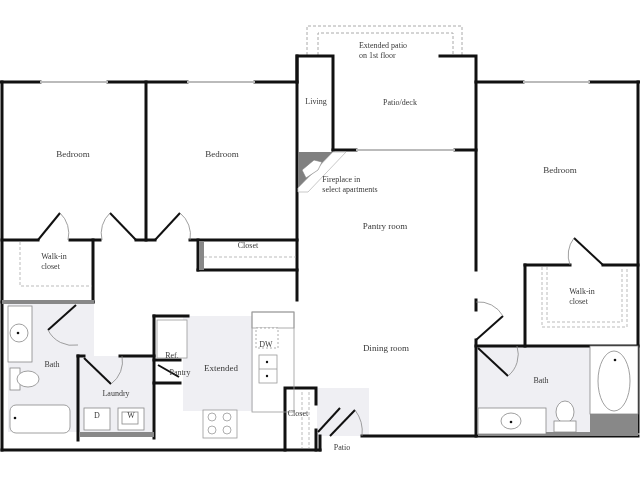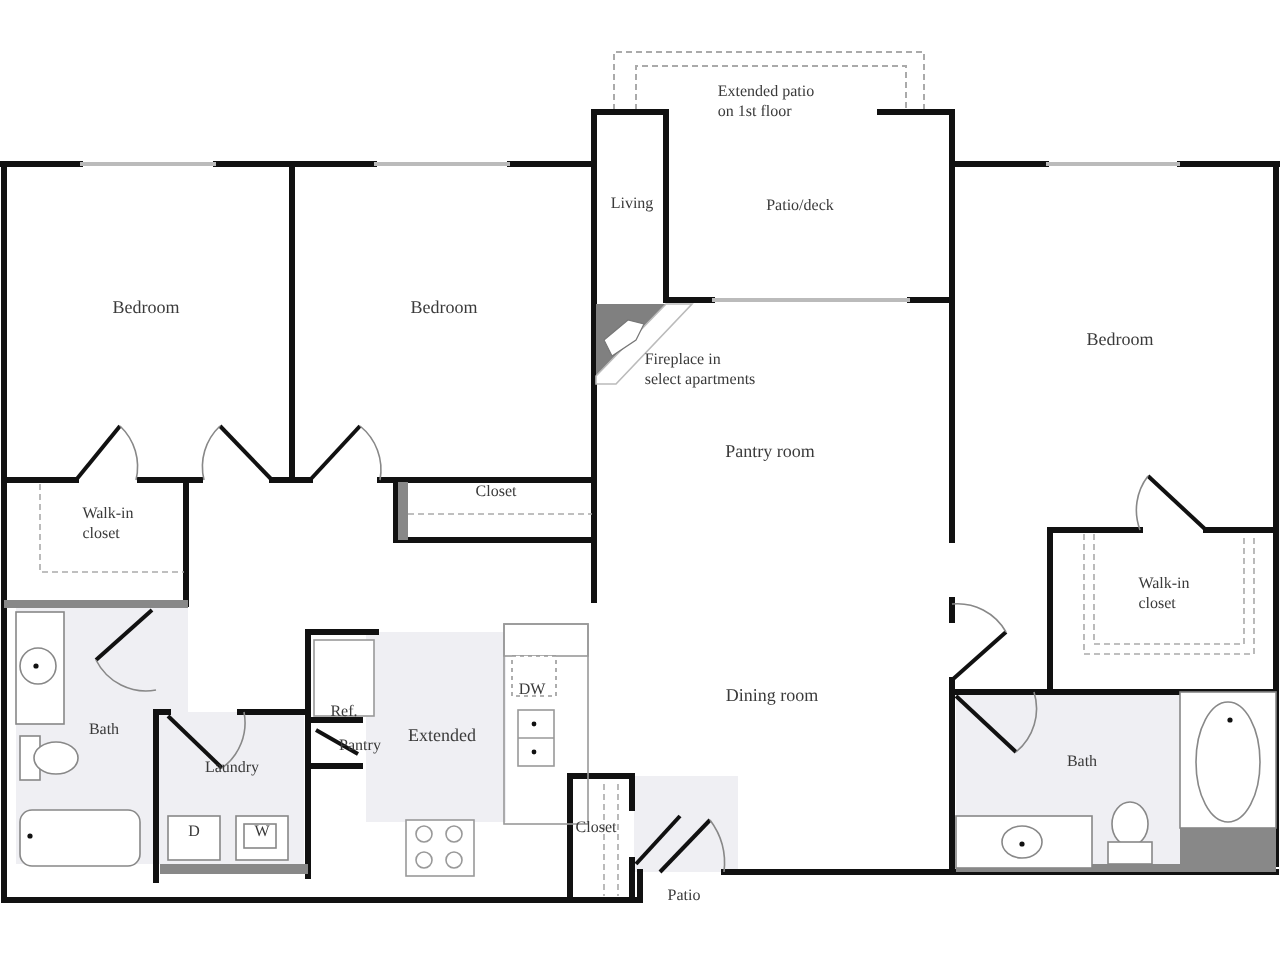--- a/index.html
+++ b/index.html
@@ -202,17 +202,17 @@
 <div class="lbl sm" style="left:350px;top:185px;white-space:pre-line">Fireplace in
 select apartments</div>
 <div class="lbl" style="left:385px;top:226px">Pantry room</div>
 <div class="lbl" style="left:386px;top:348px">Dining room</div>
 <div class="lbl" style="left:221px;top:368px">Extended</div>
 <div class="lbl sm" style="left:172px;top:356px">Ref.</div>
 <div class="lbl sm" style="left:180px;top:373px">Pantry</div>
 <div class="lbl sm" style="left:266px;top:345px">DW</div>
 <div class="lbl sm" style="left:52px;top:365px">Bath</div>
 <div class="lbl sm" style="left:541px;top:381px">Bath</div>
-<div class="lbl sm" style="left:116px;top:384px">Laundry</div>
+<div class="lbl sm" style="left:116px;top:394px">Laundry</div>
 <div class="lbl sm" style="left:97px;top:416px">D</div>
 <div class="lbl sm" style="left:131px;top:416px">W</div>
 <div class="lbl sm" style="left:298px;top:414px">Closet</div>
 <div class="lbl sm" style="left:342px;top:448px">Patio</div>
 
 </body></html>

